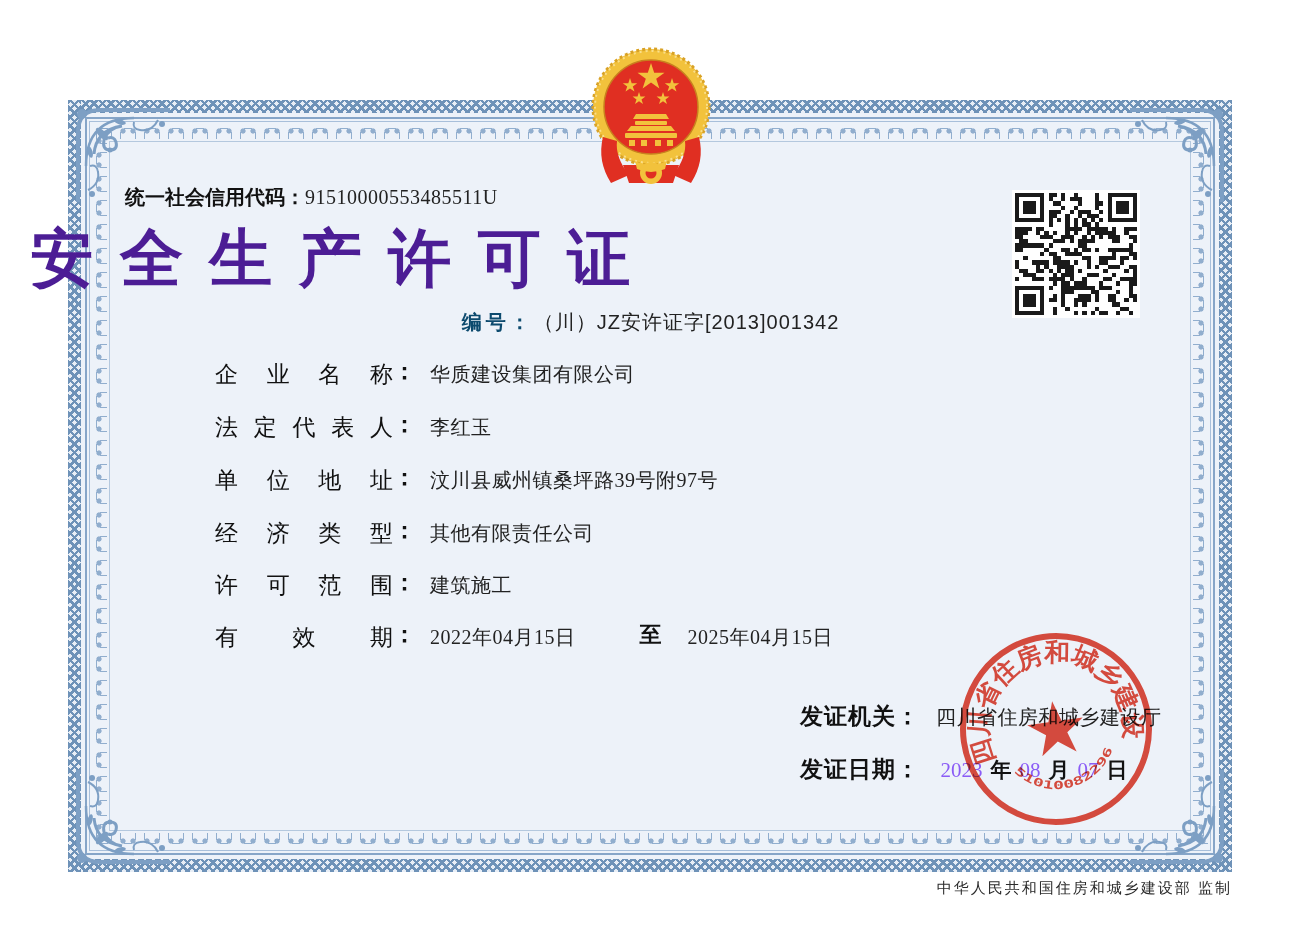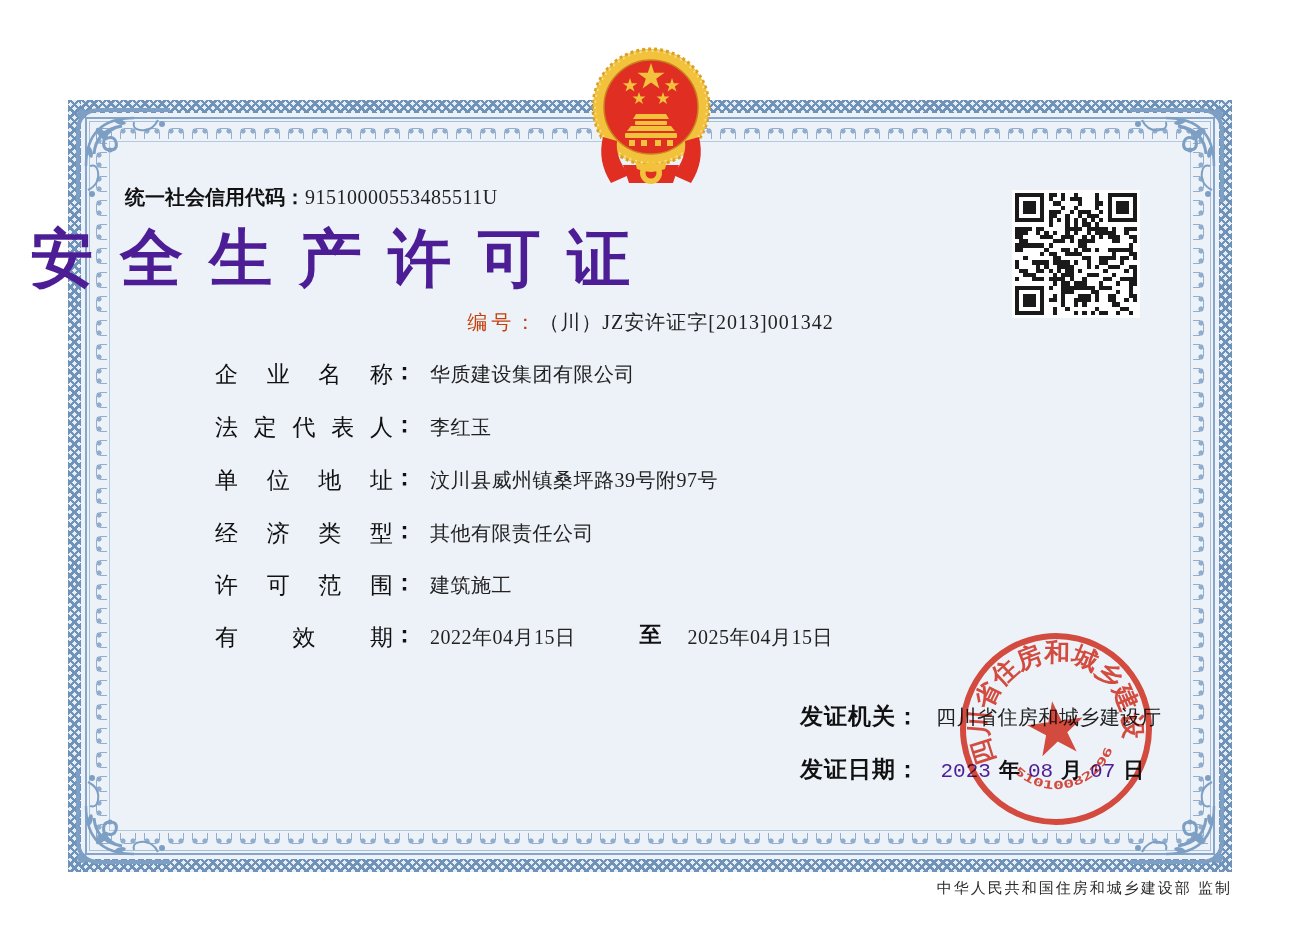--- a/index.html
+++ b/index.html
@@ -50,36 +50,36 @@
   .credit-line { position:absolute; left:125px; top:184px; font-size:20px; white-space:nowrap; }
   .credit-line .lab { font-weight:bold; color:#111; }
   .credit-line .val { font-family:"Liberation Serif", serif; color:#222; letter-spacing:.5px; }
 
   .title { position:absolute; left:4px; top:216px; width:1301px; 
            font-size:63px; font-weight:bold; color:#4c1d95;
            letter-spacing:.42em; padding-left:.42em; white-space:nowrap; }
 
   .serial { position:absolute; left:0; top:309px; width:1301px; text-align:center;
             font-size:20px; white-space:nowrap; }
-  .serial .lab { font-weight:normal; letter-spacing:4px; color:#c2410c; }
-  .serial .val { font-family:Liberation Serif, serif; color:#222; letter-spacing:1px; }
+  .serial .lab { font-weight:bold; letter-spacing:4px; color:#0c4a6e; }
+  .serial .val { font-family:Liberation Sans, sans-serif; color:#222; letter-spacing:1px; }
 
   .frow { position:absolute; left:215px; white-space:nowrap; }
   .frow .lab { display:inline-block; width:178px; font-size:23px; font-weight:normal; color:#111;
                text-align:justify; text-align-last:justify; vertical-align:middle; }
   .frow .colon { font-size:23px; font-weight:bold; color:#111; margin-right:14px; }
   .frow .val { font-family:"Liberation Serif", serif; font-size:20px; color:#222;
                letter-spacing:.5px; vertical-align:middle; }
   .frow .to { font-size:22px; font-weight:bold; color:#111; margin:0 26px 0 64px; }
 
   .irow { position:absolute; left:800px; white-space:nowrap; }
   .irow .lab { font-size:23px; font-weight:bold; color:#111; letter-spacing:1px; }
   .irow .val { font-family:"Liberation Serif", serif; font-size:20px; color:#222;
                margin-left:16px; letter-spacing:.5px; }
-  .irow .num { font-family:Liberation Mono, monospace; font-size:21px; color:#4c1d95; }
+  .irow .num { font-family:Liberation Serif, serif; font-size:21px; color:#8b5cf6; }
   .irow .unit { font-size:21px; font-weight:bold; color:#111; margin:0 8px; }
 
   .footer { position:absolute; right:69px; top:879px; font-family:Liberation Sans, sans-serif;
             font-size:15px; color:#2b2b2b; letter-spacing:2px; }
 
   .qr { position:absolute; left:1012px; top:190px; width:128px; height:128px;
         background:#ffffff; padding:3px; }
   .seal { position:absolute; left:956px; top:629px; width:200px; height:200px;
           opacity:.88; mix-blend-mode:multiply; transform:rotate(-8deg); }
   .emblem { position:absolute; left:589px; top:33px; width:124px; height:160px; }

